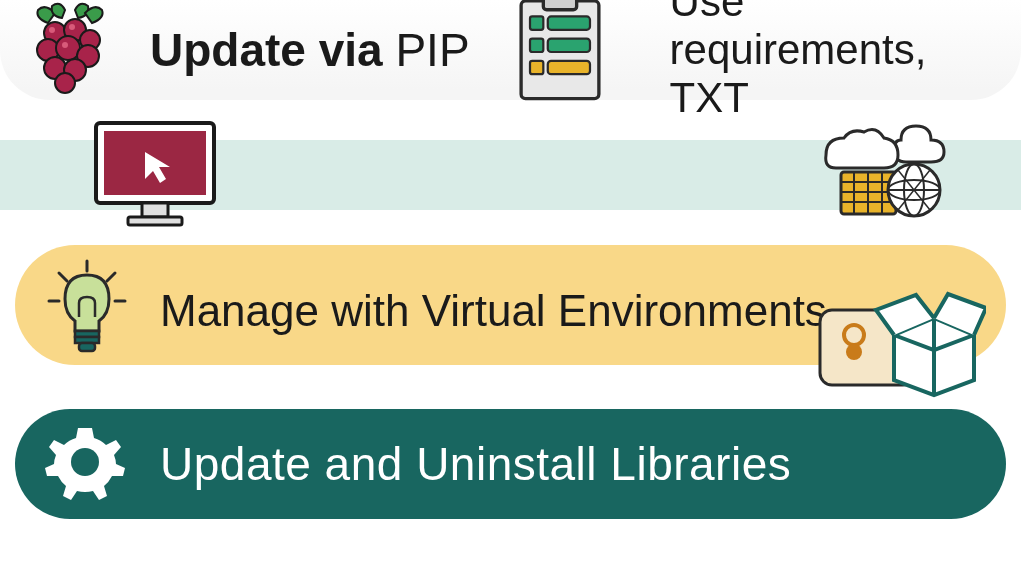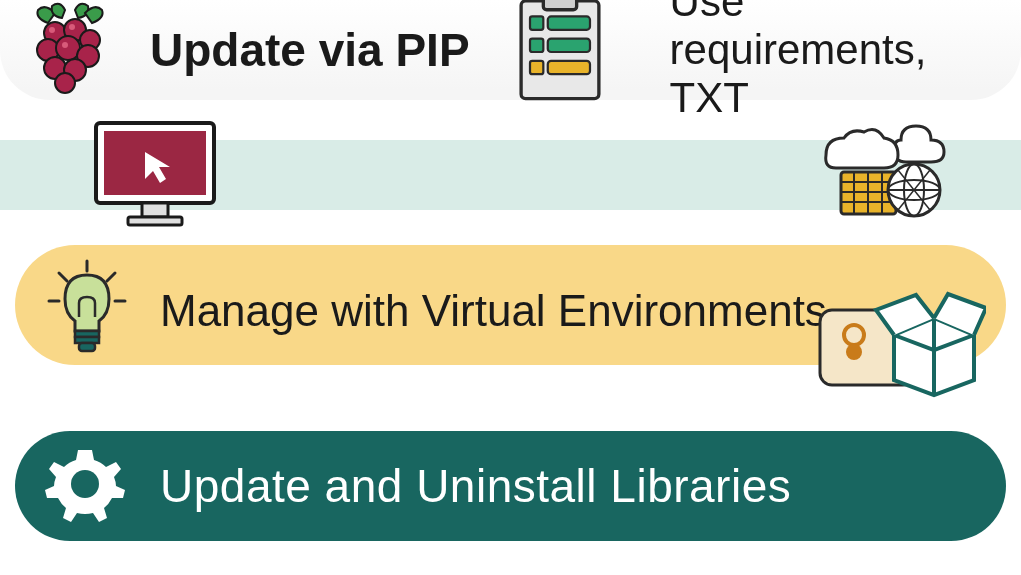--- a/index.html
+++ b/index.html
@@ -27,21 +27,21 @@
 }
 
 .raspberry-wrap { width: 100px; flex-shrink: 0; }
 
 .row1-text1 {
   font-size: 46px;
   color: #1a1a1a;
   flex: 0 0 auto;
 }
 .bold { font-weight: 700; }
-.normal { font-weight: 700; text-align: right; }
+.normal { font-weight: 400; text-align: right; }
 
 .clipboard-wrap { width: 100px; flex-shrink: 0; margin-left: 10px; }
 
 .row1-text2 {
   font-size: 42px;
   color: #1a1a1a;
   font-weight: 400;
   margin-left: 30px;
 }
 
@@ -97,21 +97,21 @@
   position: absolute;
   right: 20px;
   top: 35px;
   width: 170px;
   height: 120px;
   z-index: 5;
 }
 
 
 .row4 {
-  margin-top: 66px;
+  margin-top: 44px;
   height: 110px;
   background: #186660;
   border-radius: 55px;
   padding: 0 40px 0 30px;
   gap: 35px;
   margin-left: 15px;
   margin-right: 15px;
 }
 .gear-wrap { width: 80px; flex-shrink: 0; }
 .row4-text {

